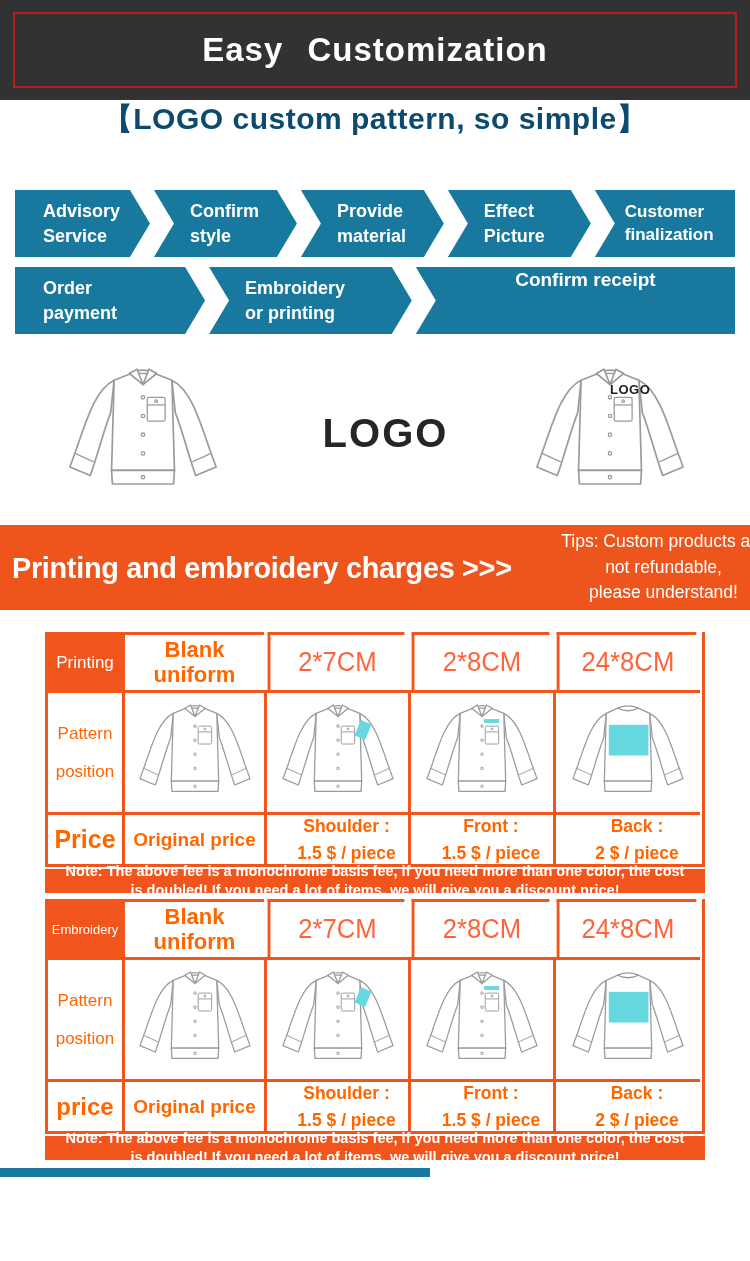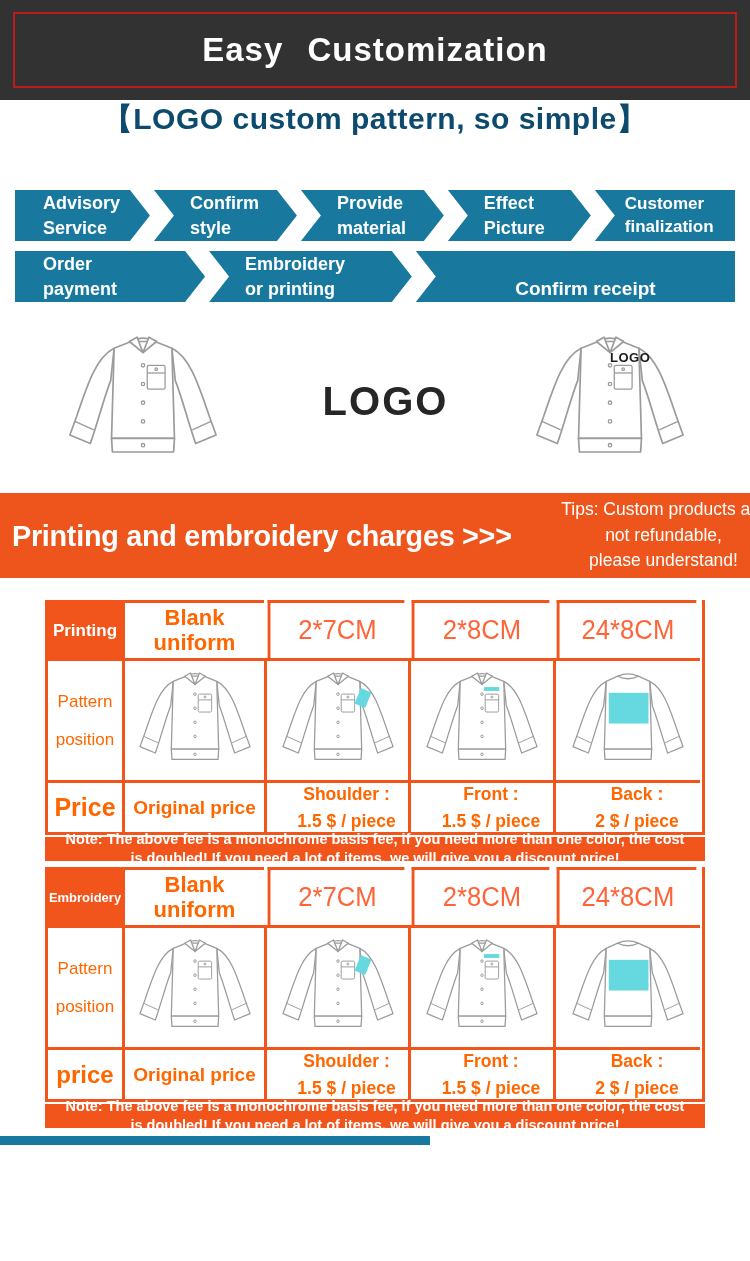--- a/index.html
+++ b/index.html
@@ -16,45 +16,45 @@
   
   .banner-dark{height:100px;background:var(--dark);padding:12px 13px;}
   .banner-dark-inner{height:100%;border:2px solid #b91c1c;display:flex;align-items:center;justify-content:center;}
   .banner-dark-inner span{color:#fff;font-size:33px;font-weight:bold;letter-spacing:1px;word-spacing:14px;}
 
   
   .subtitle{text-align:center;color:#0c4a6e;font-size:30px;font-weight:bold;letter-spacing:0.5px;height:38px;line-height:38px;}
 
   
   .process{margin:52px 15px 0;}
-  .chev-row{display:flex;gap:4px;height:51px;margin-bottom:10px;}
+  .chev-row{display:flex;gap:4px;height:67px;margin-bottom:10px;}
   .chev{background:var(--teal);color:#fff;display:flex;flex-direction:column;justify-content:center;padding-left:36px;font-size:18px;font-weight:bold;line-height:1.35;}
   .chev.first{clip-path:polygon(0 0,calc(100% - 20px) 0,100% 50%,calc(100% - 20px) 100%,0 100%);padding-left:28px;}
   .chev.mid{clip-path:polygon(0 0,calc(100% - 20px) 0,100% 50%,calc(100% - 20px) 100%,0 100%,20px 50%);}
   .chev.last{clip-path:polygon(0 0,100% 0,100% 100%,0 100%,20px 50%);}
   .chev.tight{font-size:17px;padding-left:30px;}
-  .chev.center-text{align-items:flex-end;justify-content:center;flex-direction:row;padding-left:20px;font-size:19px;}
+  .chev.center-text{align-items:flex-start;justify-content:center;flex-direction:row;padding-left:20px;font-size:19px;}
 
   
   .hero{margin-top:23px;height:152px;display:flex;align-items:center;justify-content:space-between;padding:0 55px 0 58px;}
   .hero svg.big-jacket{width:170px;height:150px;}
   .hero-logo{font-size:40px;font-weight:bold;color:#262626;letter-spacing:2px;margin-left:18px;}
   .hero-right{position:relative;width:170px;height:150px;}
   .hero-right svg{width:170px;height:150px;}
   .hero-right .mini-logo{position:absolute;left:85px;top:24px;font-size:13px;font-weight:bold;color:#1c1c1c;letter-spacing:0.5px;}
 
   
   .charges-banner{margin-top:16px;height:85px;background:#EE551C;display:flex;align-items:center;justify-content:space-between;padding:0 8px 0 12px;}
   .charges-title{color:#fff;font-size:30px;font-weight:bold;transform:scaleX(0.96);transform-origin:left center;white-space:nowrap;letter-spacing:-0.3px;}
   .charges-tips{color:#fff;font-size:17.5px;line-height:1.45;text-align:center;width:262px;flex:none;}
 
   
   .price-table{margin:22px 45px 0;display:grid;grid-template-columns:77px 142px 144px 145px 147px;grid-template-rows:58px 122px 52px;border-right:3px solid var(--accent);border-bottom:3px solid var(--accent);}
   .pt-cell{border-left:3px solid var(--accent);border-top:3px solid var(--accent);display:flex;flex-direction:column;align-items:center;justify-content:center;text-align:center;background:#fff;}
-  .pt-type{background:var(--accent);color:#fff;font-weight:bold;font-size:17px;}
+  .pt-type{background:var(--accent);color:#fff;font-weight:normal;font-size:17px;}
   .t2 .pt-type{font-size:13px;}
   .pt-blank{color:var(--text-orange);font-weight:bold;font-size:22px;line-height:1.1;padding:0 18px;}
   .pt-size{color:#FF6438;font-size:27px;transform:scaleX(0.95);}
   .pt-pattern-label{color:var(--text-orange);font-weight:normal;font-size:17px;line-height:2.2;justify-content:center;}
   .pt-price-label{color:var(--text-orange);font-weight:bold;font-size:25px;}
   .t2 .pt-price-label{font-size:24px;}
   .pt-orig{color:var(--text-orange);font-weight:bold;font-size:19px;}
   .pt-price{color:var(--text-orange);font-weight:bold;font-size:17.5px;line-height:1.5;padding-left:18px;}
   .pt-cell svg{width:128px;height:106px;}
 

